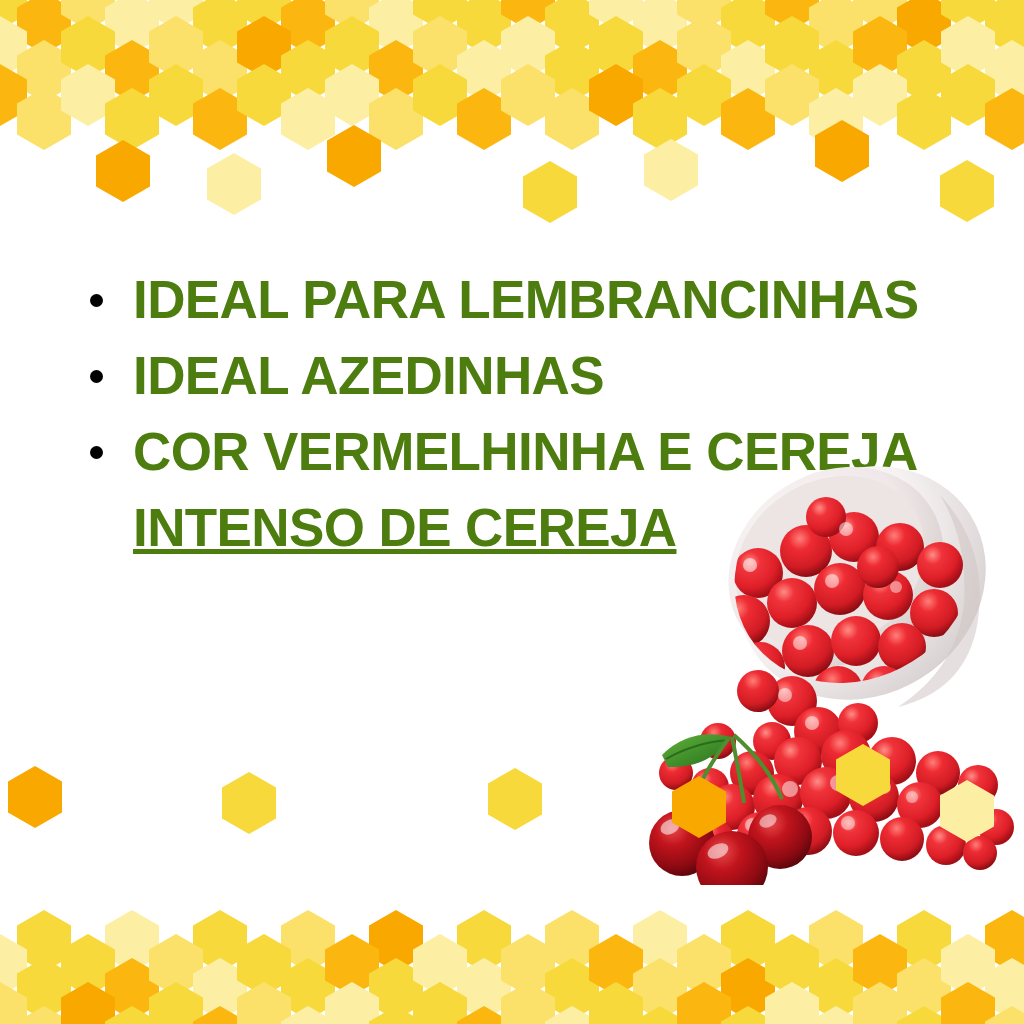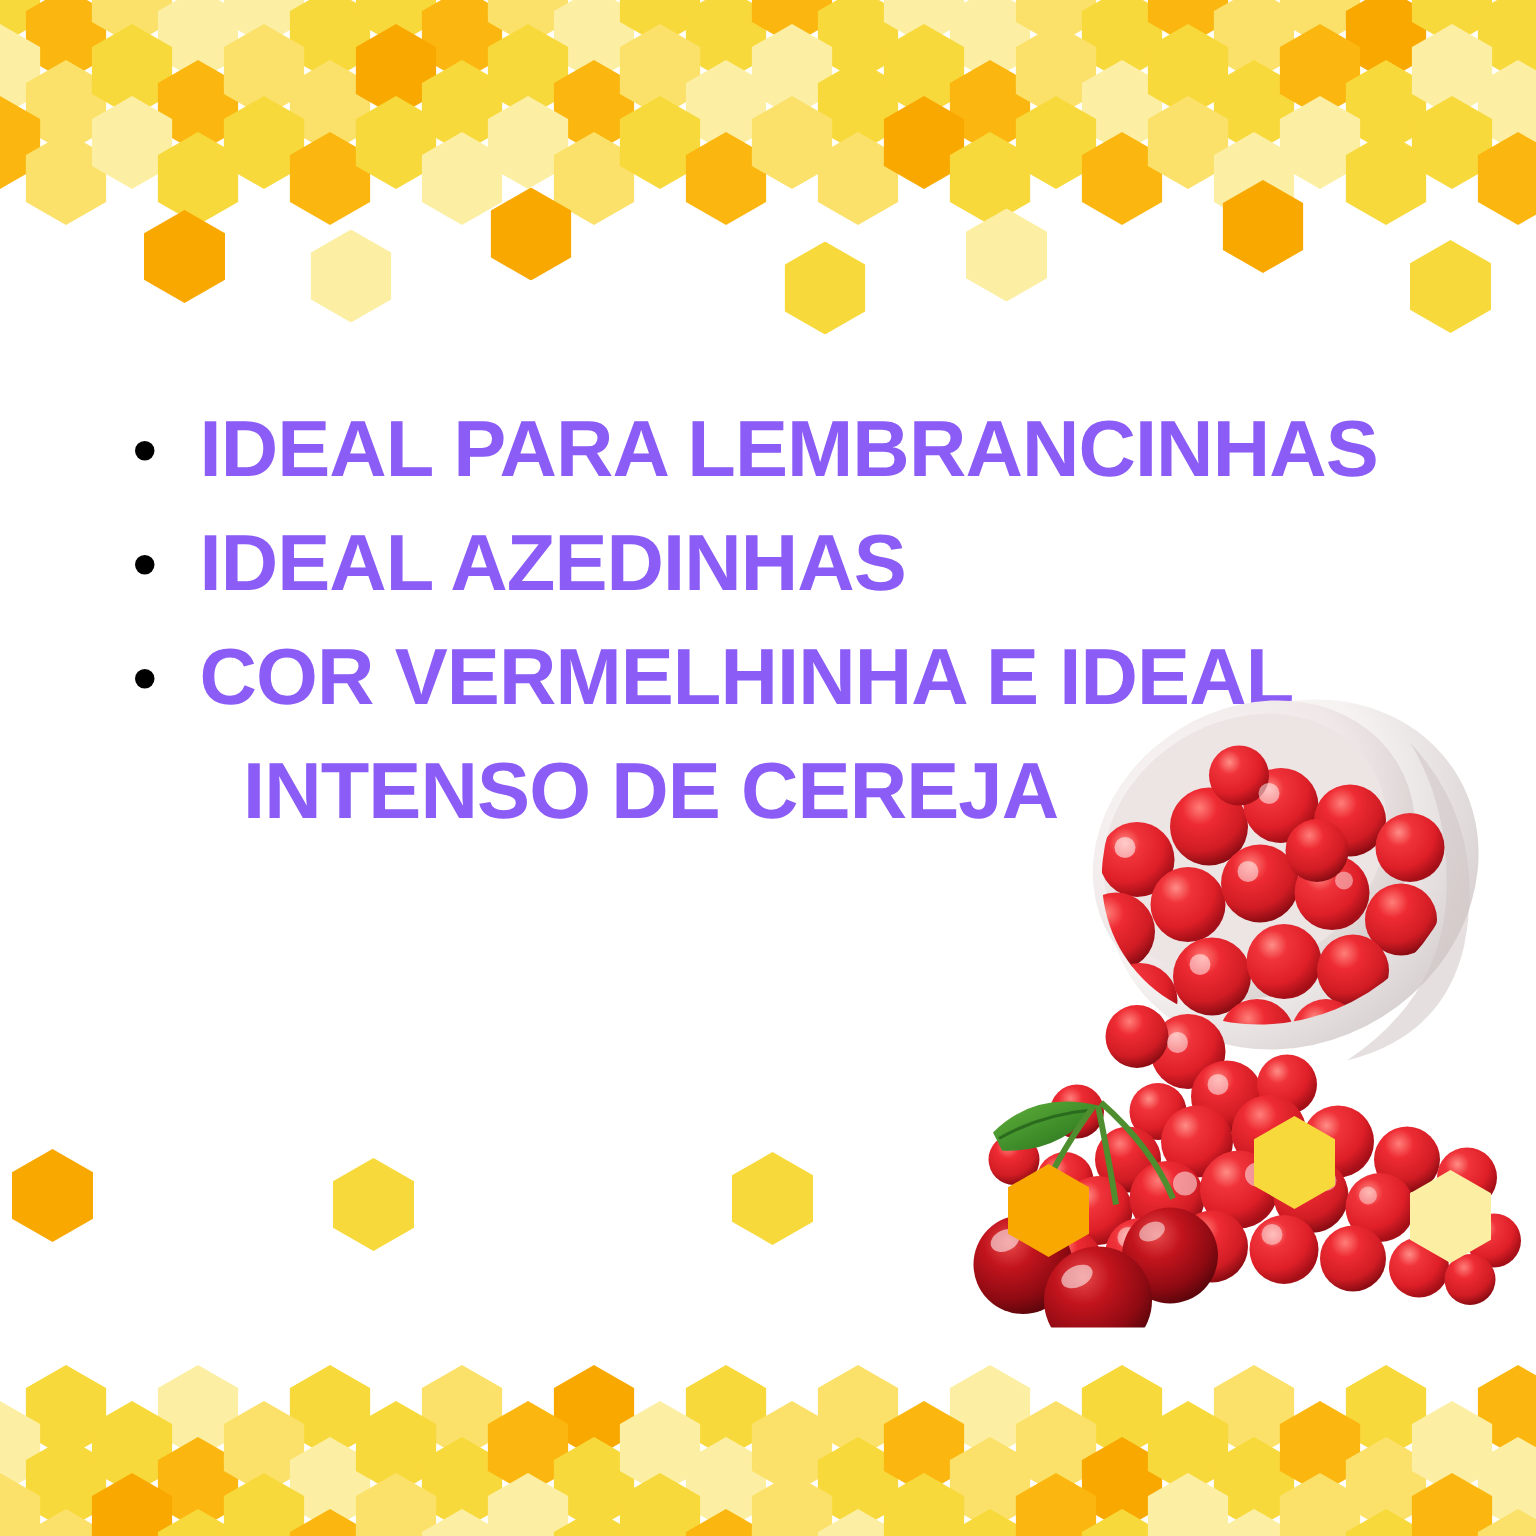--- a/index.html
+++ b/index.html
@@ -56,24 +56,24 @@
     height: 13px;
     border-radius: 50%;
     background: #000000;
   }
   .bullet-text {
     display: inline-block;
     margin-left: 53px;
     font-size: 53px;
     font-weight: bold;
     letter-spacing: -0.6px;
-    color: #8b5cf6;
+    color: #4d7c0f;
     font-family: "Liberation Sans", sans-serif;
   }
-  .bullet-row.continuation .bullet-text { margin-left: 82px; }
+  .bullet-row.continuation .bullet-text { margin-left: 53px; text-decoration: underline; }
 
   
   #candy-photo {
     position: absolute;
     left: 640px;
     top: 455px;
     width: 384px;
     height: 430px;
   }
   #candy-photo svg { display: block; }
@@ -172,21 +172,21 @@
       <span class="bullet-text">IDEAL PARA LEMBRANCINHAS</span>
     </div>
 
     <div class="bullet-row">
       <span class="bullet-dot"></span>
       <span class="bullet-text">IDEAL AZEDINHAS</span>
     </div>
 
     <div class="bullet-row">
       <span class="bullet-dot"></span>
-      <span class="bullet-text">COR VERMELHINHA E IDEAL</span>
+      <span class="bullet-text">COR VERMELHINHA E CEREJA</span>
     </div>
 
     <div class="bullet-row continuation">
       <span class="bullet-text">INTENSO DE CEREJA</span>
     </div>
 
   </div>
 
   <div id="candy-photo">
     <svg width="384" height="430" viewBox="0 0 384 430" xmlns="http://www.w3.org/2000/svg">

